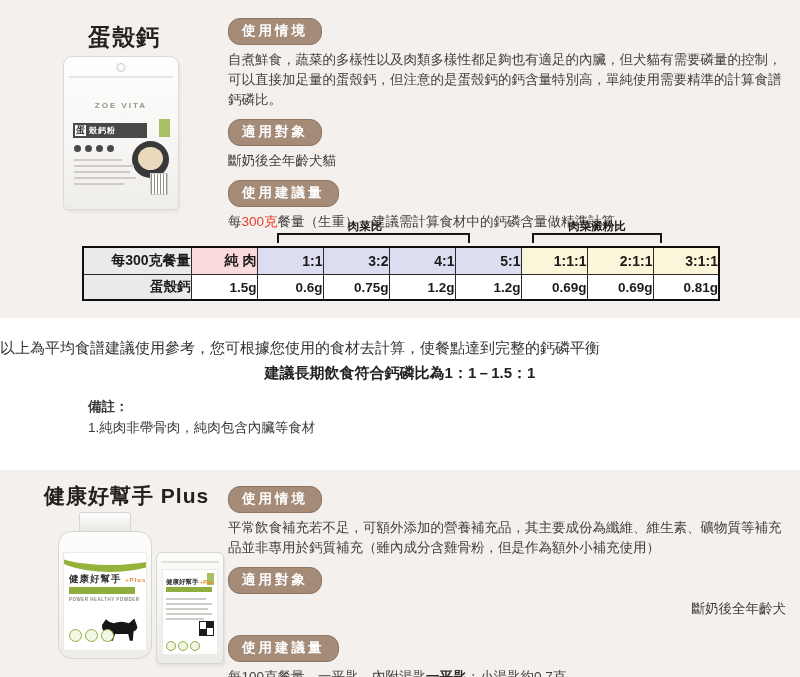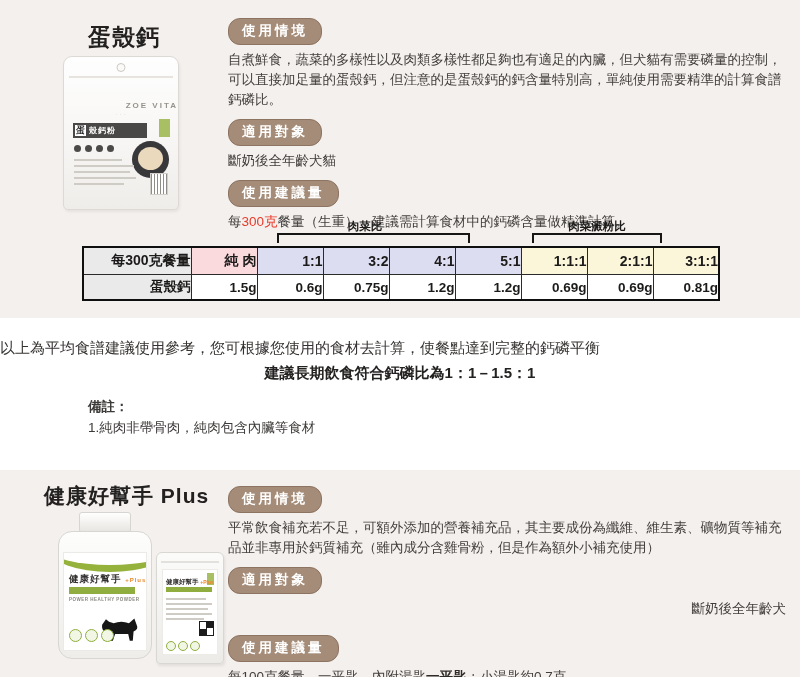--- a/index.html
+++ b/index.html
@@ -41,21 +41,21 @@
   
   .note-line1{text-align:left;font-size:15px;color:#353331;}
   .note-line2{text-align:center;font-size:15px;font-weight:bold;color:#232221;margin-top:6px;}
   .remarks{margin:14px 0 0 88px;font-size:13.5px;line-height:20.5px;color:#3c3a38;}
   .remark-title{font-weight:bold;}
 
   
   .pouch1{position:absolute;left:63px;top:56px;width:114px;height:152px;background:linear-gradient(180deg,#fefefe 0%,#f7f6f4 55%,#efedea 100%);border:1px solid #dddad5;border-radius:9px 9px 5px 5px;box-shadow:1px 2px 3px rgba(0,0,0,0.06);}
   .pouch1 .hole{position:absolute;top:6px;left:50%;transform:translateX(-50%);width:7px;height:7px;border:1px solid #ccc9c4;border-radius:50%;background:#fbfaf8;}
   .pouch1 .seal{position:absolute;top:19px;left:5px;right:5px;height:2px;background:#e7e4e0;}
-  .pouch1 .brand{position:absolute;top:44px;left:0;width:100%;text-align:right;font-size:8px;letter-spacing:2px;color:#96938c;font-weight:bold;}
+  .pouch1 .brand{position:absolute;top:44px;left:0;width:100%;text-align:center;font-size:8px;letter-spacing:2px;color:#96938c;font-weight:bold;}
   .pouch1 .brand-sub{position:absolute;top:55px;left:0;width:100%;text-align:center;font-size:4px;letter-spacing:1px;color:#b3b0a9;}
   .pouch1 .band{position:absolute;top:66px;left:9px;width:74px;height:15px;background:#4a4846;display:flex;align-items:center;}
   .pouch1 .band .sq{width:11px;height:11px;background:#ffffff;color:#2a2a2a;font-size:9px;line-height:11px;text-align:center;font-weight:bold;margin:0 3px 0 2px;}
   .pouch1 .band .bt{color:#ffffff;font-size:8px;font-weight:bold;letter-spacing:1px;}
   .pouch1 .tab{position:absolute;top:62px;right:8px;width:11px;height:18px;background:#a9bf63;}
   .pouch1 .eggc{position:absolute;top:84px;right:9px;width:37px;height:37px;border-radius:50%;background:#38383a;}
   .pouch1 .eggc:after{content:"";position:absolute;top:6px;left:6px;width:25px;height:23px;border-radius:50%;background:#ead9bd;}
   .pouch1 .dots{position:absolute;top:88px;left:10px;display:flex;gap:4px;}
   .pouch1 .dots i{width:7px;height:7px;border-radius:50%;background:#4c4a48;}
   .pouch1 .tline{position:absolute;left:10px;height:2px;background:#cfccc6;}

